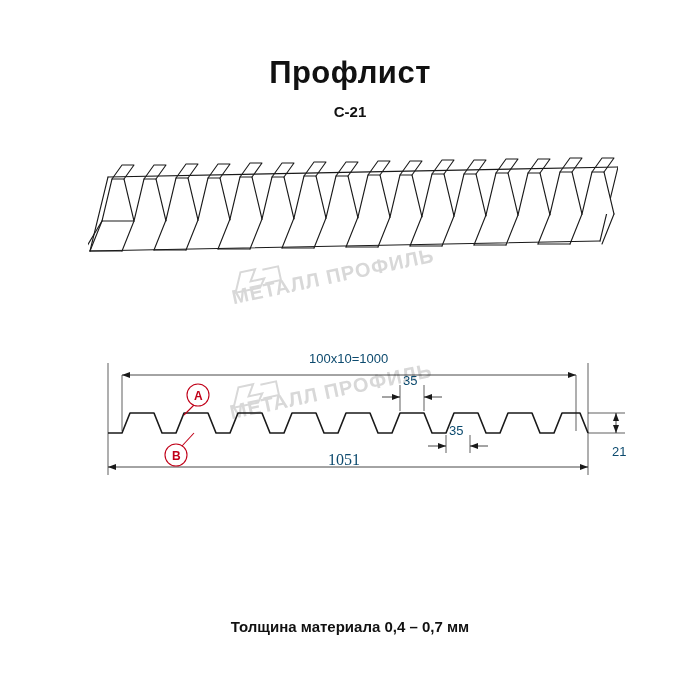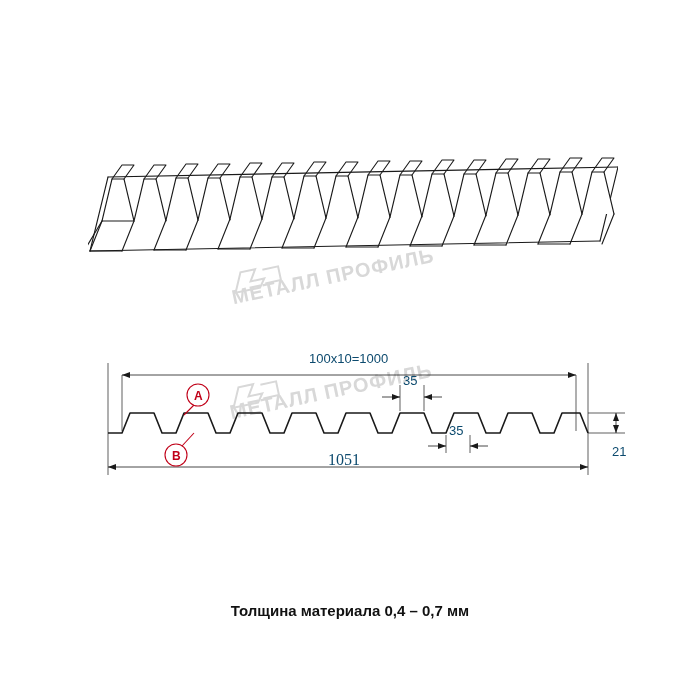--- a/index.html
+++ b/index.html
@@ -48,21 +48,21 @@
   .wm-mark svg{display:block;}
 
   
   .sheet3d{position:absolute;left:88px;top:155px;width:530px;height:115px;}
 
   
   .drawing{position:absolute;left:60px;top:345px;width:590px;height:160px;}
 
   
   .caption{
-    position:absolute;top:602px;left:0;width:700px;
+    position:absolute;top:618px;left:0;width:700px;
     text-align:center;
     font-size:15px;font-weight:bold;
     color:#111;
   }
 
   .dim-text{
     position:absolute;
     font-size:12.5px;
     color:#0c4a6e;
     white-space:nowrap;
@@ -72,20 +72,22 @@
     font-size:12px;
     font-weight:bold;
     color:#c00018;
   }
 </style>
 </head>
 <body>
 
 <div class="page">
 
+  <div class="title">Профлист</div>
+  <div class="subtitle">С-21</div>
 
   <div class="sheet3d">
     <svg width="530" height="115" viewBox="0 0 530 115" fill="none" stroke="#1a1a1a" stroke-width="1.1" stroke-linejoin="round" stroke-linecap="round">
       <g>
 
         <path d="M20 22 L530 12" stroke="#1a1a1a" stroke-width="1.1"></path>
 
         <path d="M2 96 L512 86" stroke="#1a1a1a" stroke-width="1.1"></path>
 
         <path d="M2 96 L20 22"></path>

